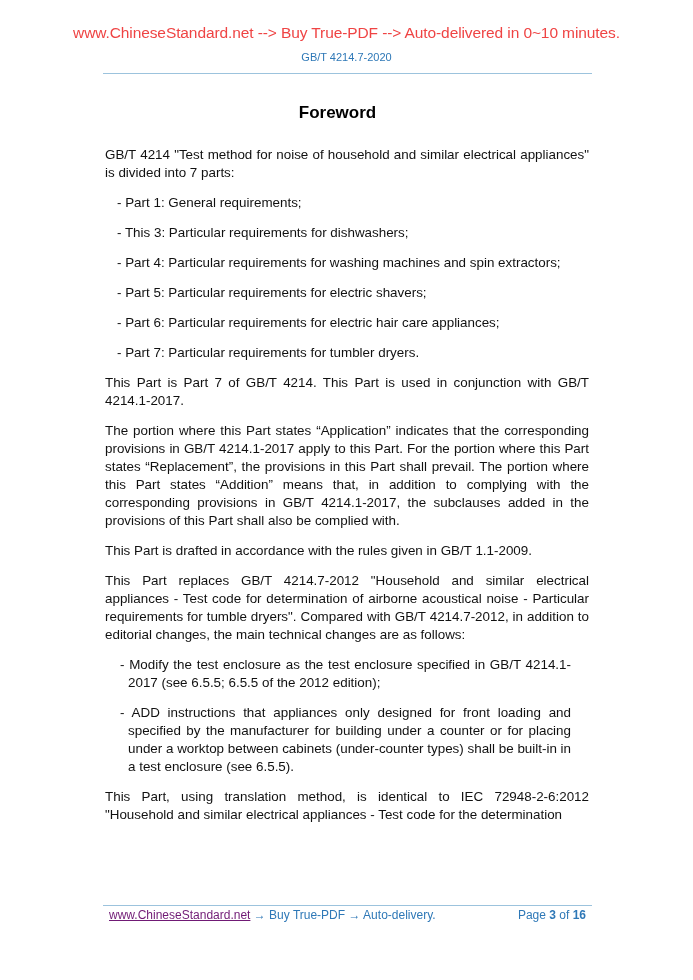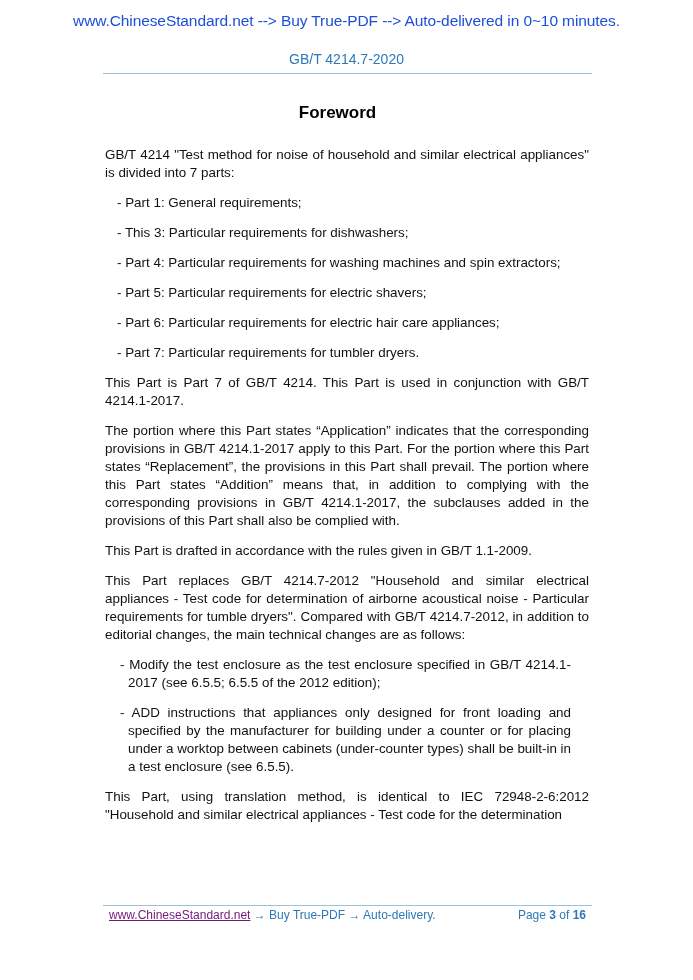--- a/index.html
+++ b/index.html
@@ -1,21 +1,21 @@
 <!DOCTYPE html>
 <html><head>
   <meta charset="utf-8">
   <style>
     html, body { margin: 0; padding: 0; background: #ffffff; }
     body { width: 693px; height: 980px; position: relative; overflow: hidden;
            font-family: "Liberation Sans", sans-serif; color: #111; }
-    .banner { position: absolute; top: 12px; left: 0; width: 693px; text-align: center;
-              color: #1d4ed8; font-size: 15.5px; letter-spacing: -0.1px; }
+    .banner { position: absolute; top: 24px; left: 0; width: 693px; text-align: center;
+              color: #ef4444; font-size: 15.5px; letter-spacing: -0.1px; }
     .doc-code { position: absolute; top: 51px; left: 0; width: 693px; text-align: center;
-                color: #2e78b7; font-size: 14px; }
+                color: #2e78b7; font-size: 11px; }
     .hr-top { position: absolute; top: 73px; left: 103px; width: 489px; height: 1px; background: #9cc3dd; }
     .title { position: absolute; top: 103px; left: 0; width: 675px; text-align: center;
              font-weight: bold; font-size: 17px; color: #000; }
     .content { position: absolute; top: 146px; left: 105px; width: 484px;
                font-size: 13.4px; line-height: 18px; color: #111; }
     .p { margin: 0 0 12px 0; text-align: justify; }
     .li { margin: 0 0 12px 0; padding-left: 12px; }
     .li-wrap { margin: 0 18px 12px 0; padding-left: 23px; text-indent: -8px; text-align: justify; }
     .hr-bot { position: absolute; top: 905px; left: 103px; width: 489px; height: 1px; background: #9cc3dd; }
     .footer { position: absolute; top: 908px; left: 109px; width: 477px; font-size: 12px;

